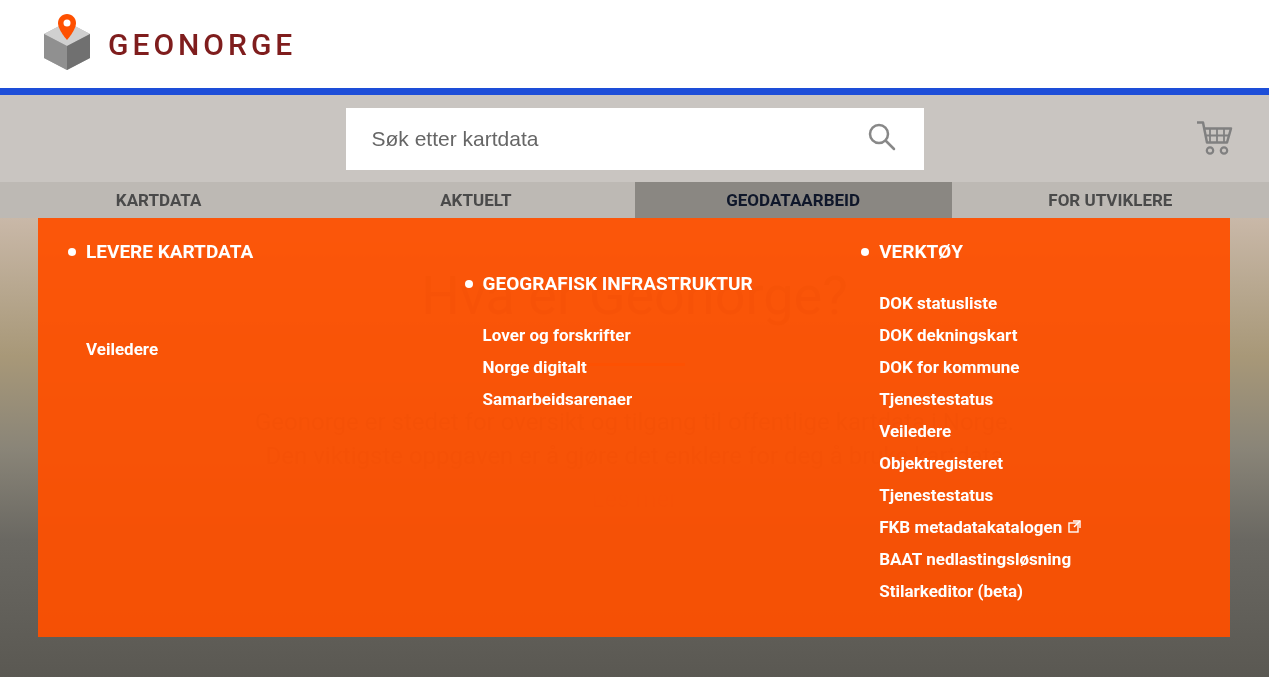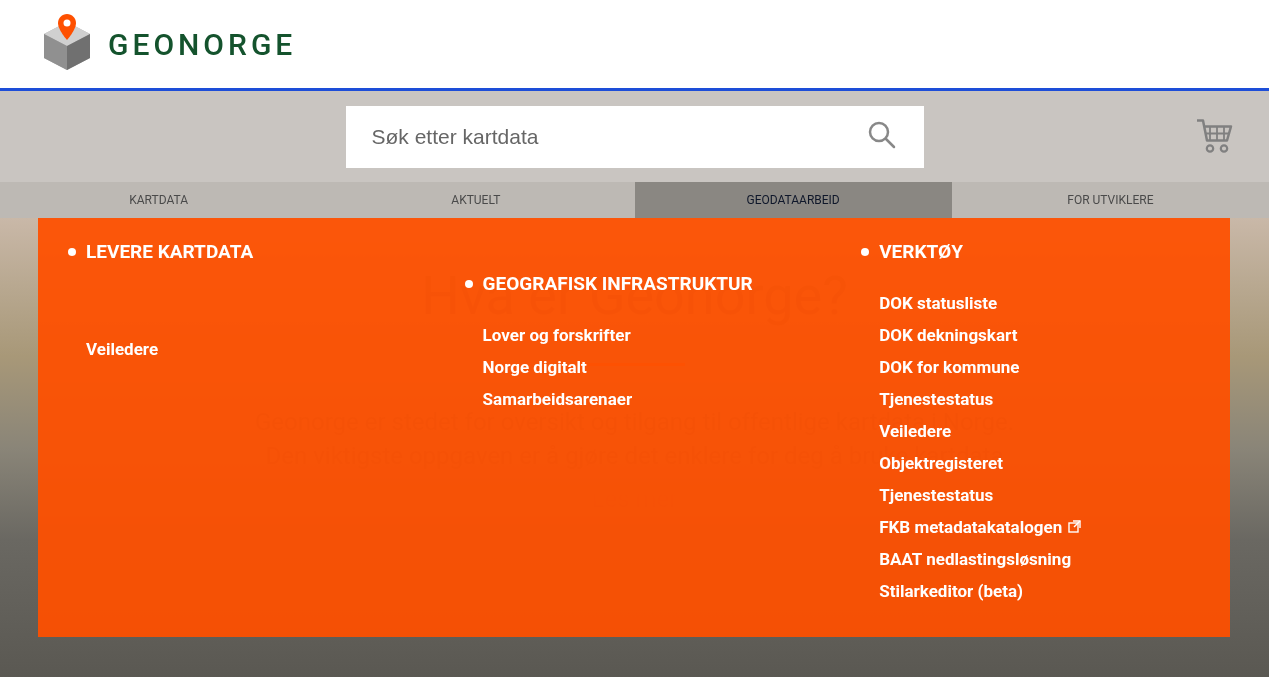--- a/index.html
+++ b/index.html
@@ -18,26 +18,26 @@
   }
   .logo {
     display: flex;
     align-items: center;
     gap: 14px;
   }
   .logo-text {
     font-size: 30px;
     font-weight: 500;
     letter-spacing: 4px;
-    color: #14532d;
+    color: #7f1d1d;
   }
   .search-bar {
     height: 94px;
     background: #c9c5c1;
-    border-top: 3px solid #1d4ed8;
+    border-top: 7px solid #1d4ed8;
     display: flex;
     align-items: center;
     justify-content: center;
     position: relative;
   }
   .search-box {
     width: 578px;
     height: 62px;
     background: #fff;
     display: flex;
@@ -73,22 +73,22 @@
     height: 36px;
     background: #bdb9b4;
     display: flex;
     align-items: stretch;
   }
   .nav-item {
     flex: 1;
     display: flex;
     align-items: center;
     justify-content: center;
-    font-size: 12px;
-    font-weight: 400;
+    font-size: 17px;
+    font-weight: 700;
     color: #4a4a4a;
     cursor: pointer;
   }
   .nav-item.active {
     background: #8a8782;
     color: #0f172a;
   }
   .hero {
     position: relative;
     height: 460px;

